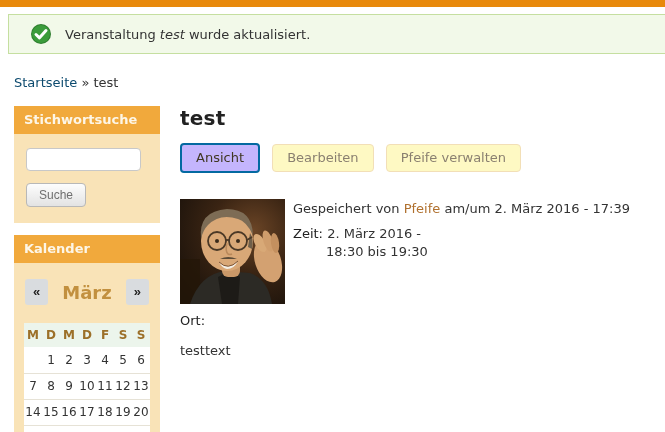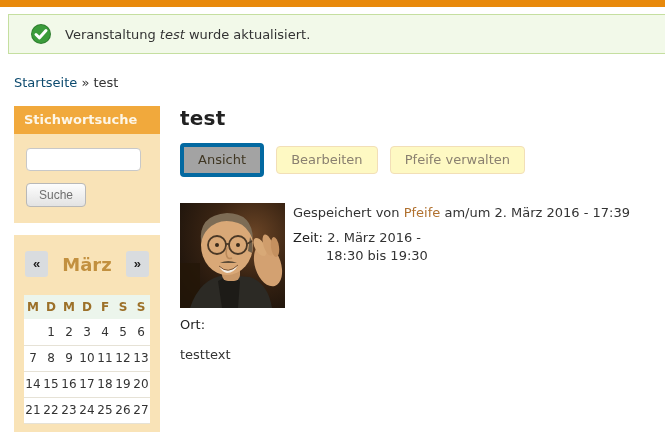--- a/index.html
+++ b/index.html
@@ -43,21 +43,21 @@
     border-bottom:1px solid #e6e2d6; background:#fff; cursor:pointer; }
   td.day-event { background:#cf9c3f; color:#cc2400; }
   td.day-selected { background:#93a8c5; color:#eef2f8; }
 
   
   .main { flex:1; margin-left:20px; padding-right:10px; }
   .page-title { font-size:20px; font-weight:bold; color:#222; letter-spacing:0.2px; }
   .tabs { margin-top:13px; }
   .tab { display:inline-block; margin-right:8px; padding:5px 14px 6px; border-radius:4px;
     font-size:13px; cursor:pointer; }
-  .tab.active { background:#a3a3a3; border:4px solid #0369a1; color:#403723; }
+  .tab.active { background:#c4b5fd; border:2px solid #0369a1; color:#403723; }
   .tab.plain { background:#fef9c3; border:1px solid #f2dfb7; color:#8a8070; }
 
   .node { margin-top:26px; }
   .node-top { display:flex; }
   .photo { width:105px; height:105px; flex:0 0 auto; display:block; }
   .meta { margin-left:8px; padding-top:2px; }
   .meta a { color:#b0702e; text-decoration:none; cursor:pointer; }
   .zeit { margin-top:10px; }
   .zeit b, .ort b { font-weight:normal; color:#222; }
   .zeit-line2 { padding-left:33px; line-height:22px; }
@@ -88,20 +88,21 @@
 
     <div class="block">
       <div class="block-title">Stichwortsuche</div>
       <div class="block-body">
         <input class="search-input" type="text" value="" style="">
         <button class="search-btn">Suche</button>
       </div>
     </div>
 
     <div class="block">
+      <div class="block-title">Kalender</div>
       <div class="cal-body">
         <div class="cal-nav">
           <button class="cal-nav-btn">«</button>
           <span class="cal-month">März</span>
           <button class="cal-nav-btn">»</button>
         </div>
         <table class="cal">
           <thead>
             <tr>
               <th>M</th>

